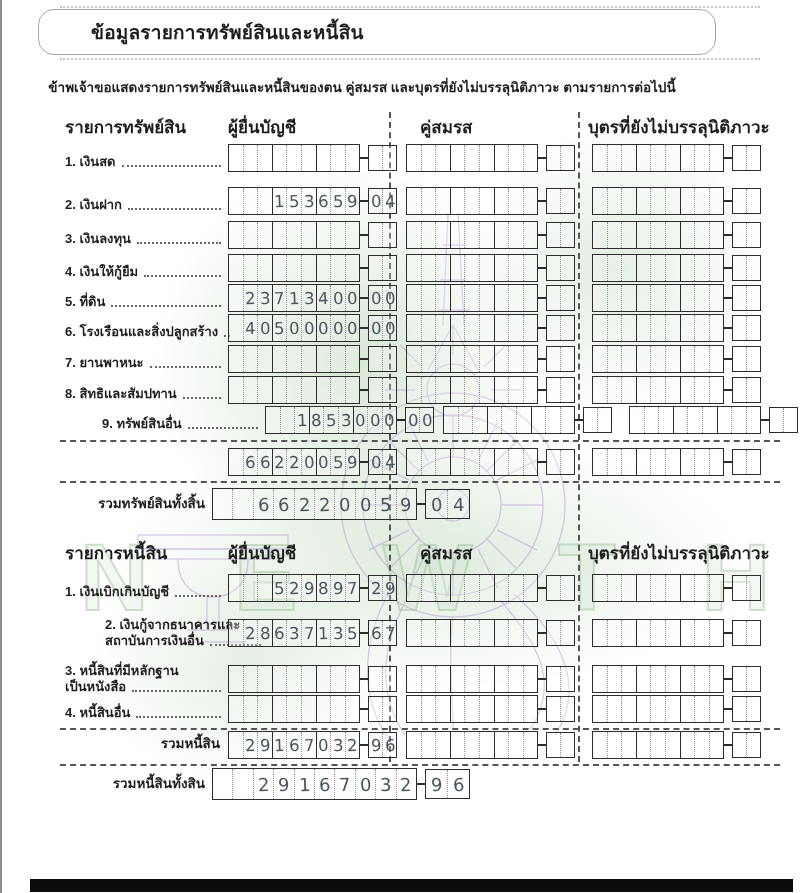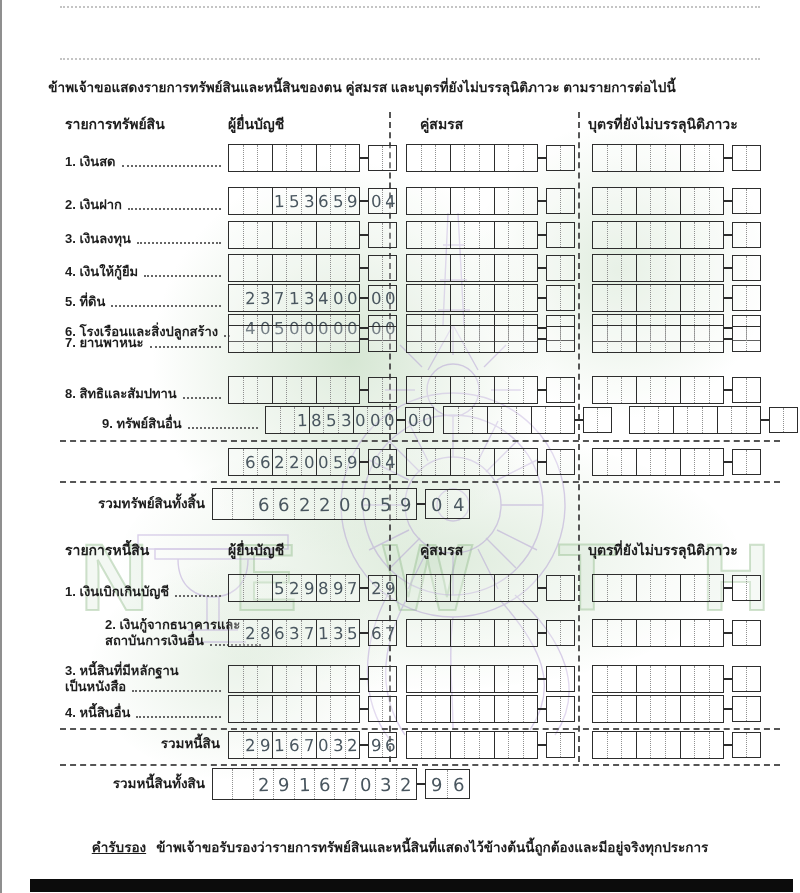--- a/index.html
+++ b/index.html
@@ -32,21 +32,21 @@
   .sl-mid{left:60px;top:58px;width:700px;}
   .header-box{
     left:38px;top:9px;width:676px;height:44px;
     border:1px solid #a8a8a8;border-radius:16px;
     display:flex;align-items:center;background:rgba(255,255,255,.65);
   }
   .header-box .title{margin-left:52px;font-size:19px;font-weight:700;letter-spacing:.2px;}
   .subtitle{left:0;top:76px;width:724px;text-align:center;font-size:13.5px;font-weight:700;}
 
   
-  .col-head{left:0;top:0;width:800px;height:20px;font-size:14px;font-weight:700;}
+  .col-head{left:0;top:0;width:800px;height:20px;font-size:17px;font-weight:700;}
   .col-head span{position:absolute;top:0;}
   .ch-item{left:65px;} .ch-decl{left:228px;} .ch-spouse{left:420px;} .ch-child{left:588px;}
   .vsep{width:0;border-left:2px dashed #555;}
   .hsep{height:0;border-top:2px dashed #555;}
 
   
   .form-row{position:absolute;left:0;width:792px;height:26px;}
   .row-label{position:absolute;left:65px;width:158px;bottom:1px;
     font-size:13px;font-weight:600;line-height:1.25;display:flex;align-items:flex-end;}
   .row-label .txt{white-space:nowrap;}
@@ -119,20 +119,23 @@
     <path d="M346 395 C320 445 318 490 345 530 M330 385 C300 440 300 495 330 535"></path>
     <path d="M393 412 C388 450 393 490 393 525"></path>
 
     <rect x="78" y="330" width="150" height="14"></rect>
     <rect x="95" y="344" width="116" height="10"></rect>
     <path d="M118 354 C118 385 140 392 153 392 C166 392 188 385 188 354"></path>
     <path d="M147 392 L147 425 M159 392 L159 425 M128 425 L178 425 M120 437 L186 437"></path>
   </svg>
 
   <div class="abs scanline sl-top"></div>
+  <div class="abs header-box">
+    <span class="title">ข้อมูลรายการทรัพย์สินและหนี้สิน</span>
+  </div>
   <div class="abs scanline sl-mid"></div>
   <div class="abs subtitle">ข้าพเจ้าขอแสดงรายการทรัพย์สินและหนี้สินของตน คู่สมรส และบุตรที่ยังไม่บรรลุนิติภาวะ ตามรายการต่อไปนี้</div>
 
   <div class="abs vsep" style="left:389px;top:112px;height:650px;"></div>
   <div class="abs vsep" style="left:578px;top:112px;height:650px;"></div>
 
   <div class="abs col-head" style="top:113px;">
     <span class="ch-item">รายการทรัพย์สิน</span>
     <span class="ch-decl">ผู้ยื่นบัญชี</span>
     <span class="ch-spouse">คู่สมรส</span>
@@ -549,21 +552,21 @@
             <div class="cell"></div>
             <div class="cell"></div>
           </div>
           <div class="dash"></div>
           <div class="satang-box">
             <div class="cell"></div>
             <div class="cell"></div>
           </div>
         </div>
       </div>
-      <div class="form-row" style="top: 326px;">
+      <div class="form-row" style="top: 346px;">
         <div class="row-label">
           <span class="txt">7. ยานพาหนะ</span>
           <span class="leader"></span>
         </div>
         <div class="amount-field" style="left: 228px;">
           <div class="main-box">
             <div class="cell"></div>
             <div class="cell"></div>
             <div class="cell"></div>
             <div class="cell grp"></div>
@@ -1291,18 +1294,15 @@
               <span class="hand">9</span>
             </div>
             <div class="cell">
               <span class="hand">6</span>
             </div>
           </div>
         </div>
       </div>
     </div>
 
-  <div class="abs footer">
-    <span class="cert">คำรับรอง</span><span>ข้าพเจ้าขอรับรองว่ารายการทรัพย์สินและหนี้สินที่แสดงไว้ข้างต้นนี้ถูกต้องและมีอยู่จริงทุกประการ</span>
-  </div>
 
   <div class="abs bottom-bar"></div>
 </div>
 
 </body></html>

